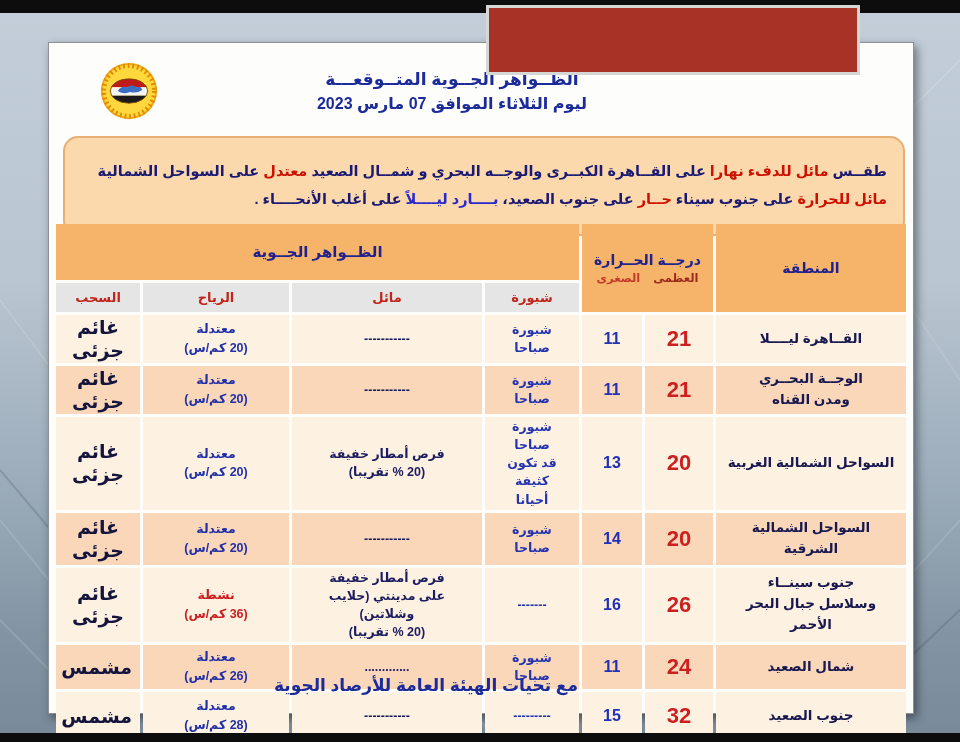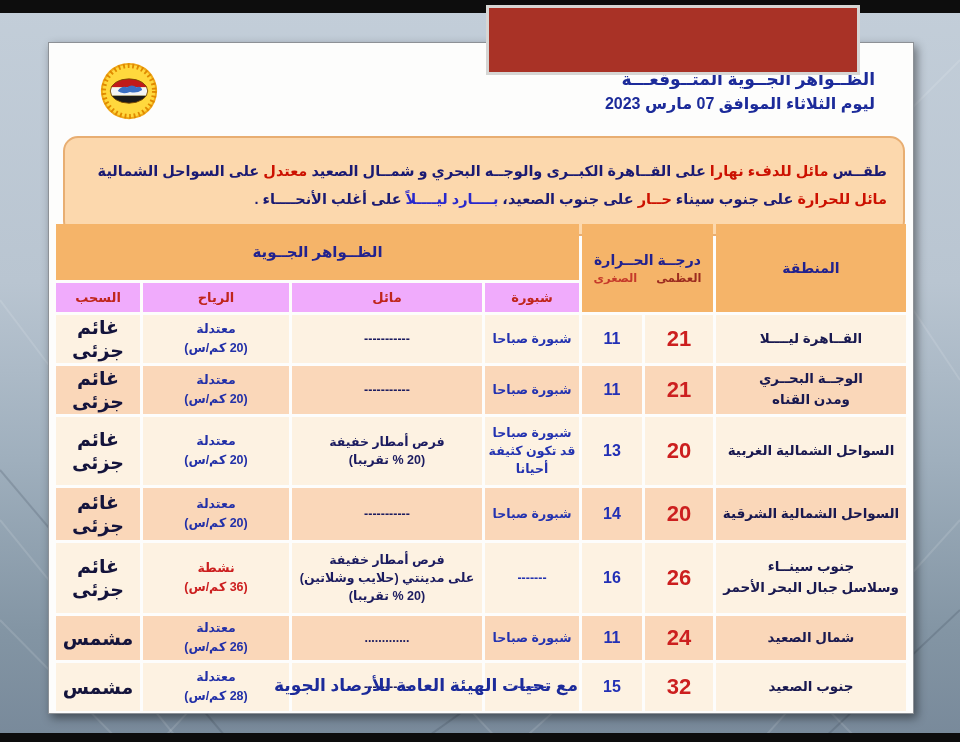--- a/index.html
+++ b/index.html
@@ -21,41 +21,41 @@
 
   .banner{
     position:absolute;left:486px;top:5px;width:368px;height:64px;z-index:6;
     background:#a93226;border:3px solid #d6d6d4;
     display:flex;flex-direction:column;justify-content:center;align-items:center;
     color:#ffd500;font-weight:bold;font-size:15px;line-height:1.75;direction:rtl;text-align:center;
   }
 
   .logo{position:absolute;left:50px;top:18px;width:60px;height:60px;}
 
-  .titleblock{position:absolute;top:26px;left:7px;width:100%;transform:translateX(-45px);direction:rtl;}
+  .titleblock{position:absolute;top:26px;left:16px;width:100%;text-align:center;transform:translateX(-45px);direction:rtl;}
   .titleblock .t1{color:#1c2b9a;font-weight:bold;font-size:17px;}
   .titleblock .t2{color:#1c2b9a;font-weight:bold;font-size:16px;margin-top:4px;}
 
   .summary{
     position:absolute;left:14px;top:93px;width:806px;min-height:58px;
     background:#fcd8ad;border:2px solid #e8ae72;border-radius:15px;
     padding:19px 16px;direction:rtl;text-align:right;
     font-weight:bold;font-size:14.5px;line-height:1.95;color:#1a1a72;
   }
   .summary .seg-red{color:#cc1100;}
   .summary .seg-blue{color:#2929cc;}
   .summary .seg-navy{color:#1a1a72;}
 
   table.wx{
     position:absolute;left:4px;top:178px;width:854px;
     border-collapse:separate;border-spacing:3px;direction:rtl;table-layout:fixed;
   }
-  table.wx td,table.wx th{padding:1px 2px;vertical-align:middle;text-align:center;overflow:hidden;}
+  table.wx td,table.wx th{padding:1px 8px;vertical-align:middle;text-align:center;overflow:hidden;}
   .hdr{background:#f5b469;color:#22228e;font-weight:bold;font-size:14px;}
-  .subhdr{background:#f0abfc;color:#c0261c;font-weight:bold;font-size:13px;height:27px;}
+  .subhdr{background:#e5e5e5;color:#c0261c;font-weight:bold;font-size:13px;height:27px;}
   .temp-sub{display:flex;justify-content:space-around;font-size:11.5px;margin-top:3px;}
   .temp-sub .mx{color:#9c2c20;}
   .temp-sub .mn{color:#c53a2b;}
   tr.r-odd td{background:#fdf2e2;}
   tr.r-even td{background:#fad7b9;}
   td.region{color:#191950;font-size:13.5px;font-weight:bold;line-height:1.55;}
   td.tmax{color:#cc1f1f;font-size:22px;font-weight:bold;}
   td.tmin{color:#2230b5;font-size:16px;font-weight:bold;}
   td.fog{color:#2433b0;font-size:12.5px;font-weight:bold;line-height:1.45;}
   td.rain{color:#1c1c60;font-size:12.5px;font-weight:bold;line-height:1.45;}

